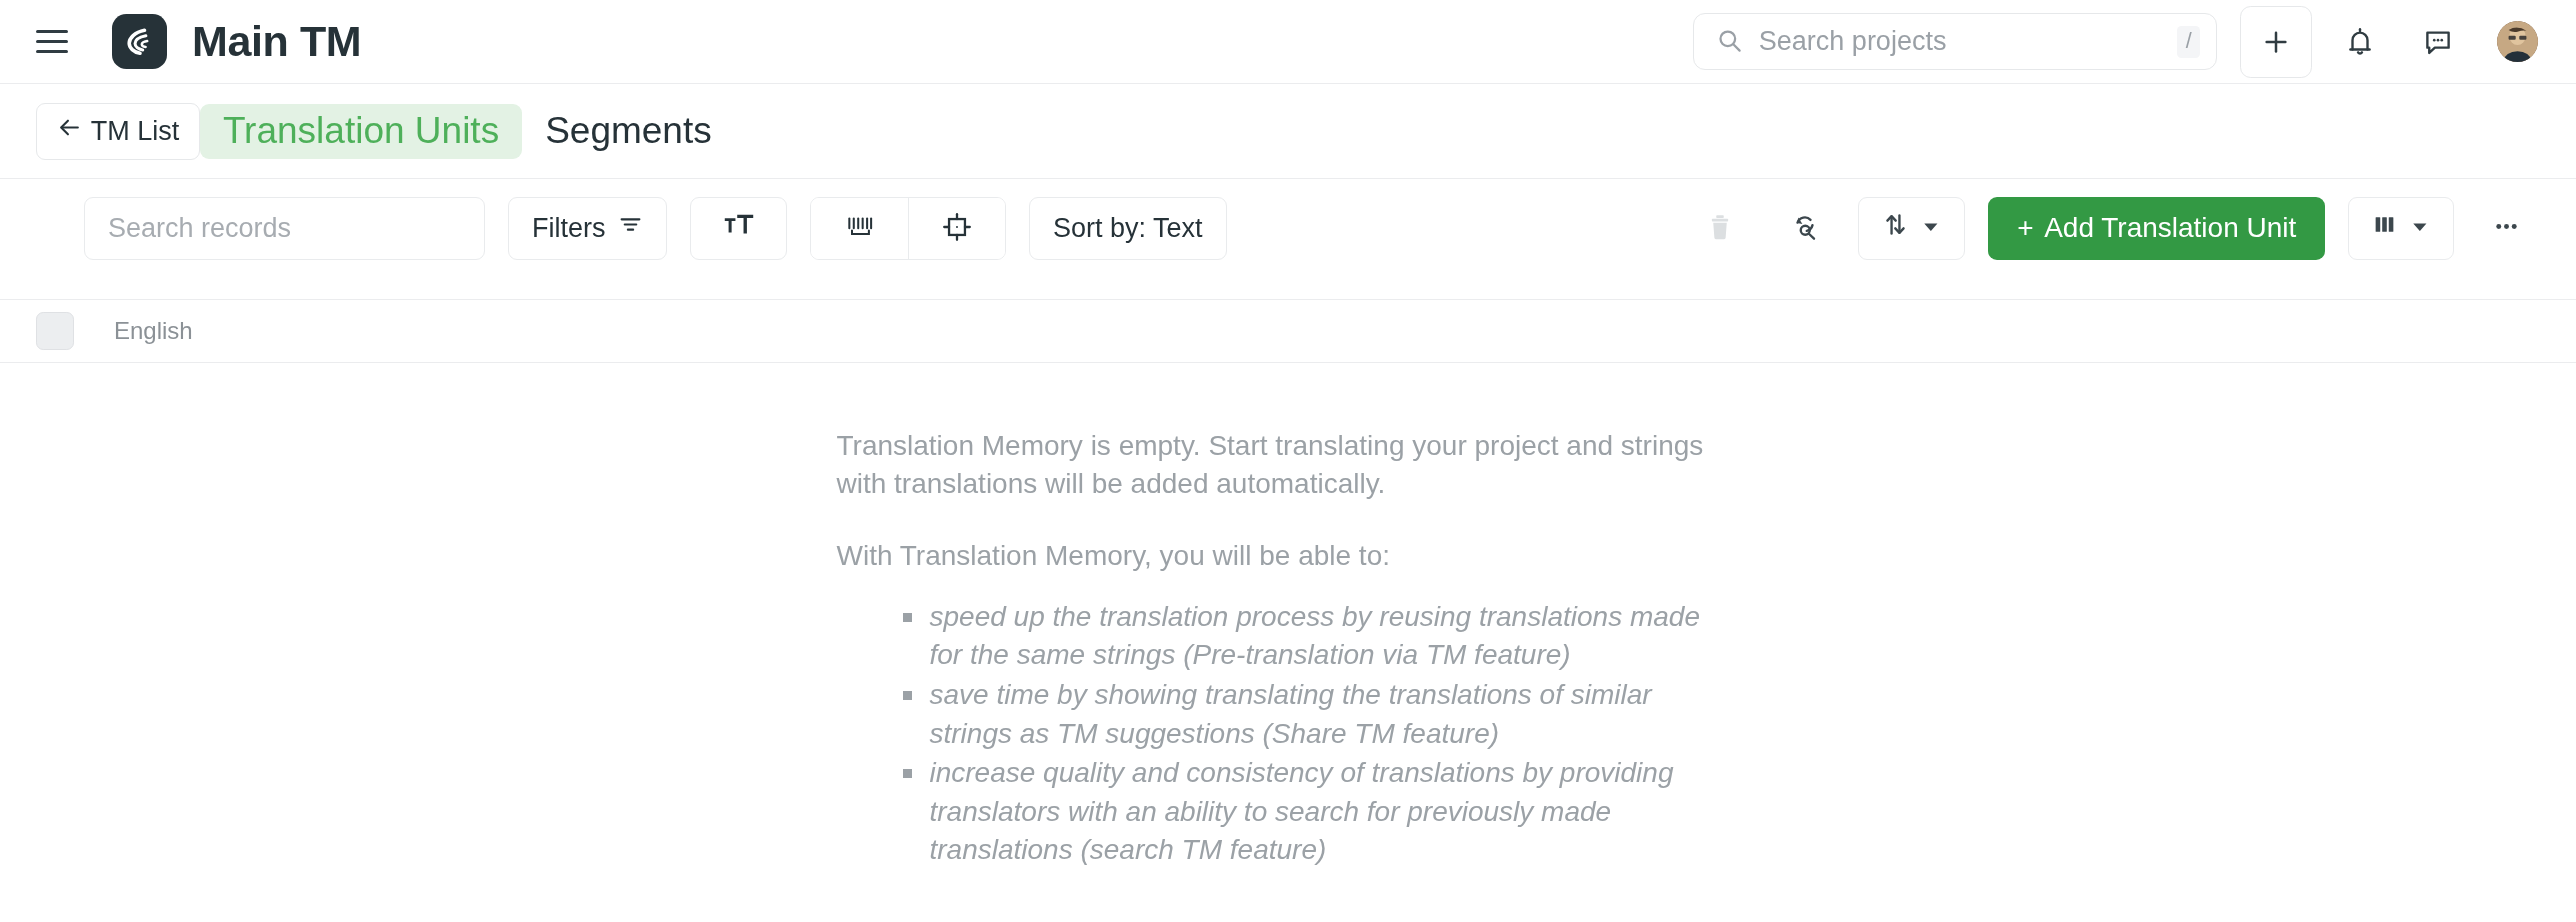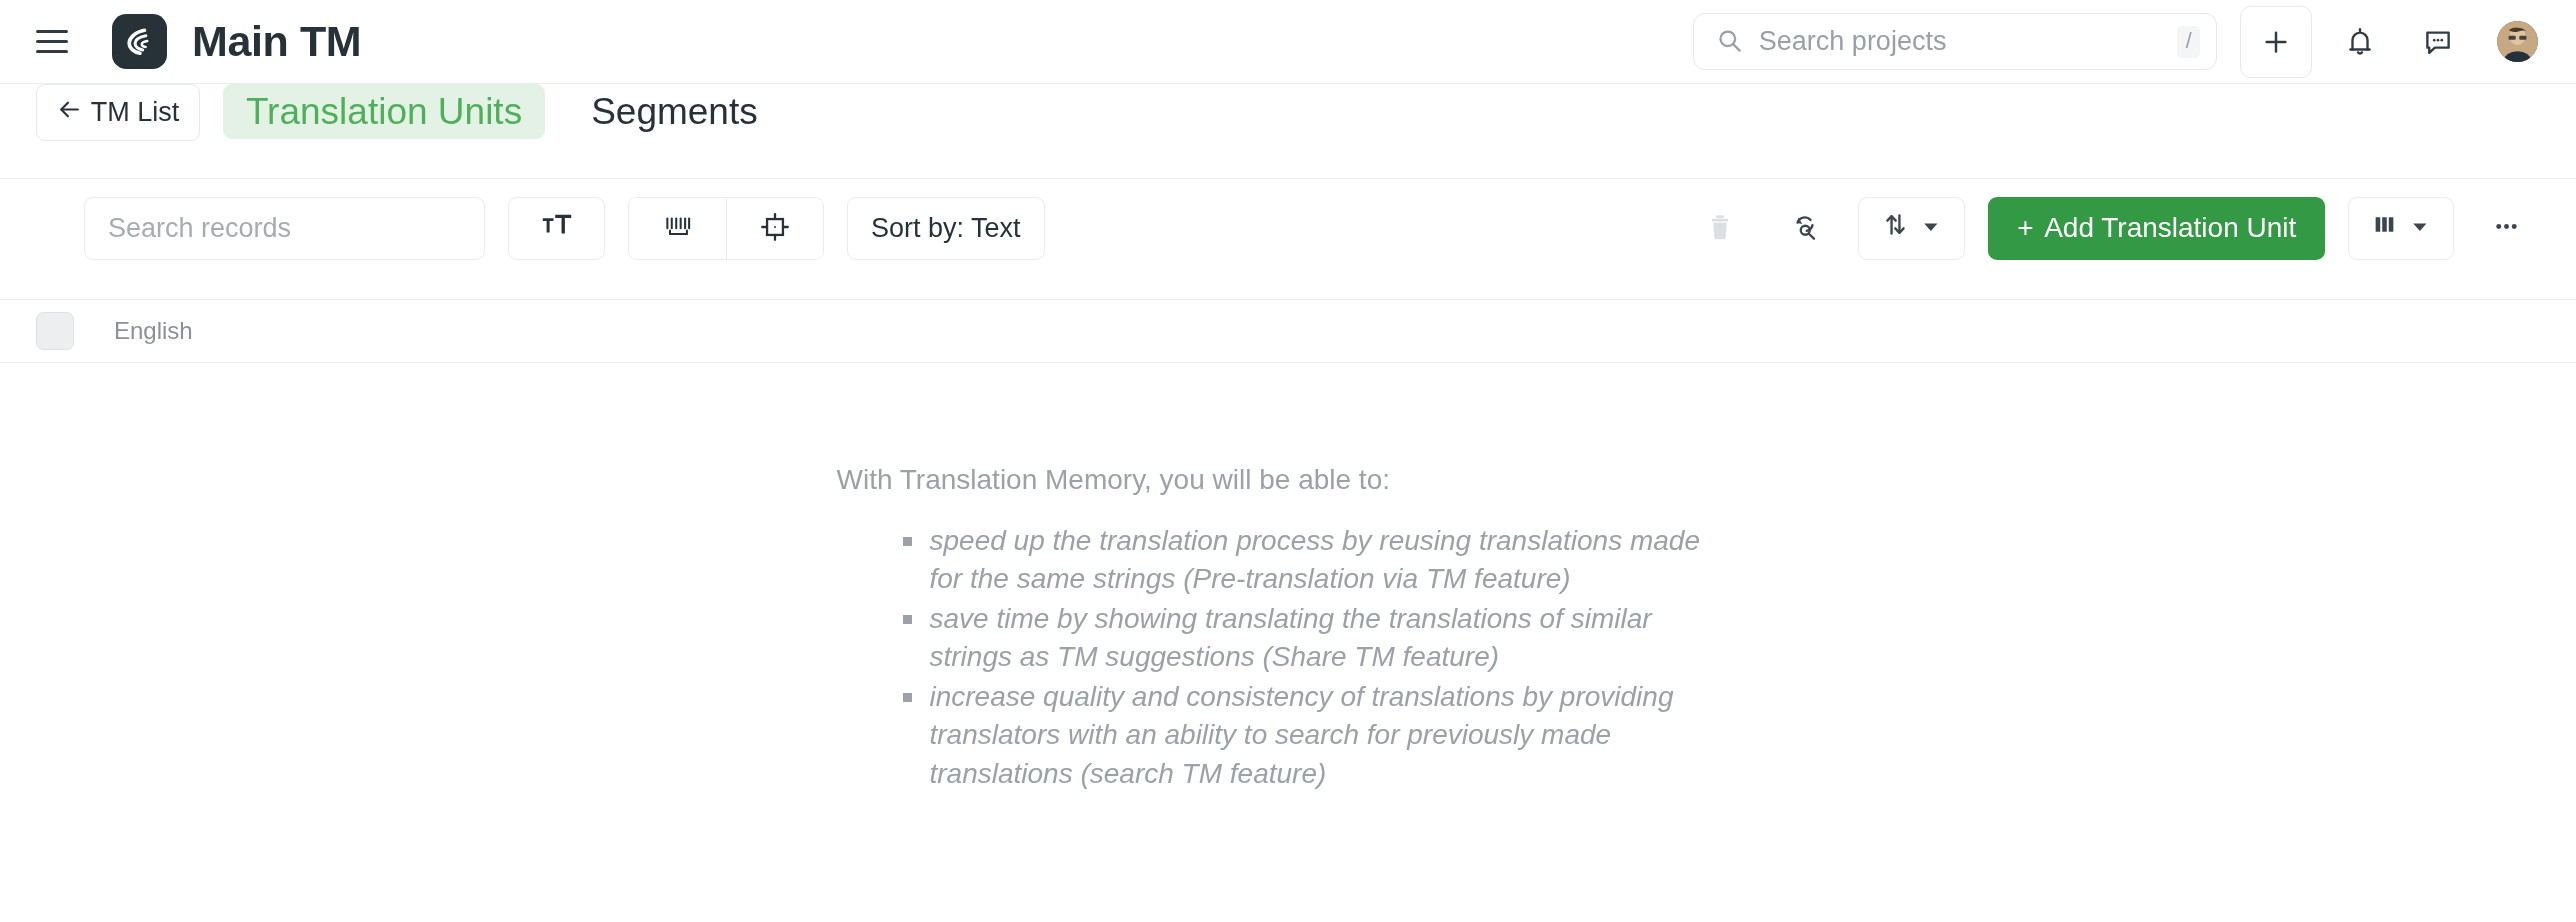--- a/index.html
+++ b/index.html
@@ -69,22 +69,22 @@
   .bell-wrap { margin-left: 19.7px; }
   .chat-wrap { margin-left: 23px; }
   .avatar {
     width: 41px; height: 41px; border-radius: 50%; margin-left: 32px;
     overflow: hidden; flex: 0 0 auto;
     background: #8a6a4c; cursor: pointer;
   }
 
   
   .tabbar {
-    height: 95px; display: flex; align-items: flex-start;
-    padding: 0 36px; gap: 23px;
+    height: 95px; display: flex; align-items: center;
+    padding: 0 36px; 
     border-bottom: 1.8px solid #ebecee;
   }
   .tm-list-btn {
     height: 57px; border: 1.8px solid #e6e8ea; border-radius: 9px;
     display: flex; align-items: center; gap: 9px;
     padding: 0 19.7px; background: #fff; cursor: pointer;
     font-size: 27px; color: #263238; white-space: nowrap;
   }
   .tab {
     height: 55px; border-radius: 9px; display: flex; align-items: center;
@@ -276,20 +276,30 @@
   </div>
 
 </div>
 
 <div class="toolbar">
 
   <div class="records-search">
     <input type="text" placeholder="Search records" style="">
   </div>
 
+  <button class="tb-btn ml26">
+    <span>Filters</span>
+    <span>
+      <svg width="25" height="25" viewBox="0 0 24 24" fill="none" stroke="#263238" stroke-width="2.1" stroke-linecap="round">
+        <line x1="3.5" y1="7" x2="20.5" y2="7"></line>
+          <line x1="6.5" y1="12" x2="17.5" y2="12"></line>
+          <line x1="9.5" y1="17" x2="14.5" y2="17"></line>
+      </svg>
+    </span>
+  </button>
 
   <button class="tb-btn square ml26">
     <span>
       <svg width="32" height="29" viewBox="0 0 36 32" fill="#263238">
         <path d="M2 9 h12 v3.2 h-4.3 v12.8 h-3.4 v-12.8 h-4.3 z"></path>
         <path d="M16 5 h18 v3.8 h-7.1 v17.2 h-3.8 v-17.2 h-7.1 z"></path>
       </svg>
     </span>
   </button>
 
@@ -398,20 +408,21 @@
 </div>
 
 <div class="table-head">
   <div class="hdr-checkbox"></div>
   <div class="col-label">English</div>
 </div>
 
 <div class="empty-wrap">
   <div class="empty-inner">
 
+    <p class="empty-p">Translation Memory is empty. Start translating your project and strings with translations will be added automatically.</p>
 
     <p class="empty-p second">With Translation Memory, you will be able to:</p>
 
     <ul class="empty-list">
       <li>speed up the translation process by reusing translations made for the same strings (Pre-translation via TM feature)</li>
       <li>save time by showing translating the translations of similar strings as TM suggestions (Share TM feature)</li>
       <li>increase quality and consistency of translations by providing translators with an ability to search for previously made translations (search TM feature)</li>
     </ul>
 
   </div>

